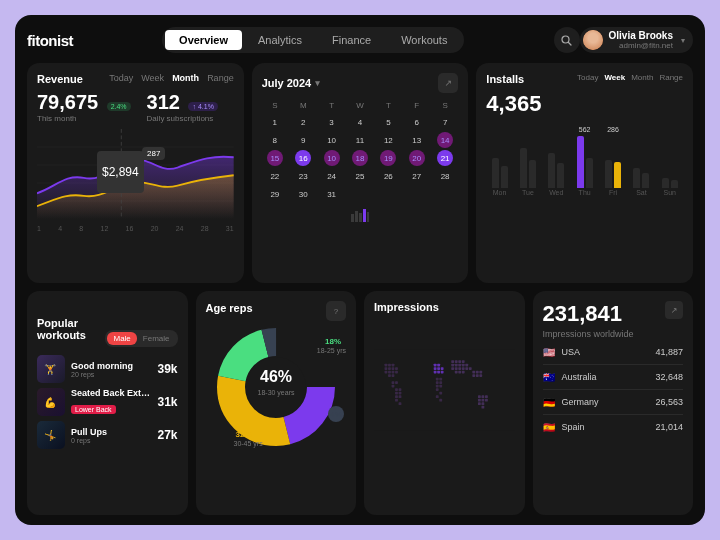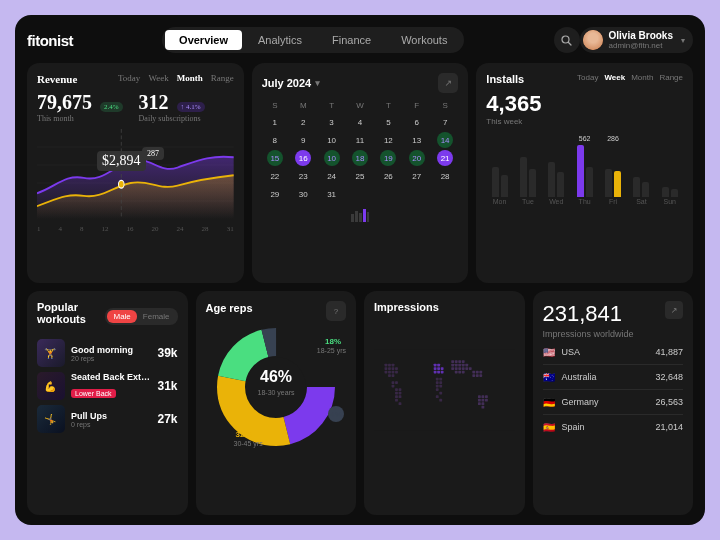--- a/index.html
+++ b/index.html
@@ -52,20 +52,21 @@
     }
     .nav-tab.active {
       background: #fff;
       color: #000;
       font-weight: 600;
     }
     .header-right {
       display: flex;
       align-items: center;
       gap: 0;
+      text-align: right;
     }
     .search-icon-btn {
       width: 26px; height: 26px;
       background: #1e1e1e;
       border-radius: 50%;
       display: flex; align-items: center; justify-content: center;
       color: #aaa;
       font-size: 11px;
       cursor: pointer;
     }
@@ -110,21 +111,20 @@
     }
     .card-title {
       font-size: 11px;
       font-weight: 600;
       color: #fff;
       margin-bottom: 6px;
     }
     
     .revenue-card {
       position: relative;
-      font-family: Liberation Serif, serif;
     }
     .period-tabs {
       display: flex;
       gap: 8px;
       font-size: 9px;
       color: #777;
       position: absolute;
       right: 10px;
       top: 10px;
     }
@@ -159,22 +159,22 @@
     .badge.purple { background: #2d1f4a; color: #a78bfa; }
     .chart-area {
       height: 110px;
       position: relative;
       margin-top: 2px;
     }
     .chart-tooltip {
       position: absolute;
       background: #333;
       color: #fff;
-      font-size: 14px;
-      padding: 2px 5px;
+      font-size: 12px;
+      padding: 14px 5px;
       border-radius: 4px;
       top: 22px;
       left: 60px;
     }
     .chart-tooltip2 {
       position: absolute;
       background: #333;
       color: #fff;
       font-size: 8px;
       padding: 2px 5px;
@@ -221,21 +221,21 @@
       font-size: 8px;
       color: #ccc;
       padding: 2px 0;
       border-radius: 50%;
       line-height: 14px;
       height: 16px;
       width: 16px;
       margin: 0 auto;
     }
     .cal-num.range-start { background: #7c3aed; color: #fff; }
-    .cal-num.in-range { background: #14532d; color: #a78bfa; }
+    .cal-num.in-range { background: #701a75; color: #a78bfa; }
     .cal-num.range-end { background: #7c3aed; color: #fff; }
     .cal-total {
       text-align: center;
       margin-top: 6px;
     }
     .cal-total-amount {
       font-size: 18px;
       font-weight: 700;
       color: #fff;
     }
@@ -325,23 +325,24 @@
     }
     .bottom-card {
       background: #1a1a1a;
       border-radius: 12px;
       padding: 10px;
       overflow: hidden;
     }
     
     .workout-header {
       display: flex;
-      align-items: center;
+      align-items: flex-end;
       justify-content: space-between;
       margin-bottom: 8px;
+      margin-top: 16px;
     }
     .gender-tabs {
       display: flex;
       background: #2a2a2a;
       border-radius: 8px;
       padding: 2px;
     }
     .gender-tab {
       font-size: 8px;
       padding: 2px 6px;
@@ -418,21 +419,21 @@
       height: 120px;
       position: relative;
     }
     
     .impressions-big {
       display: flex;
       flex-direction: column;
     }
     .impressions-number {
       font-size: 22px;
-      font-weight: 400;
+      font-weight: 700;
       color: #fff;
       margin-bottom: 2px;
     }
     .impressions-label {
       font-size: 9px;
       color: #777;
       margin-bottom: 8px;
     }
     .country-list {
       display: flex;
@@ -654,21 +655,20 @@
         <div class="card-title">Installs</div>
         <div class="installs-period">
           <span>Today</span>
           <span style="color:#fff;font-weight:600;">Week</span>
           <span>Month</span>
           <span>Range</span>
         </div>
       </div>
       <div>
         <span class="installs-big">4,365</span>
-        <div class="metric-label">This week</div>
       </div>
 
       <div style="display:flex;align-items:flex-end;gap:2px;height:75px;margin-top:4px;">
 
         <div class="bar-group">
           <div class="bar-col" style="height:60px;">
             <div class="bar dark" style="height:30px;"></div>
             <div class="bar dark" style="height:22px;"></div>
           </div>
           <div class="bar-label">Mon</div>

